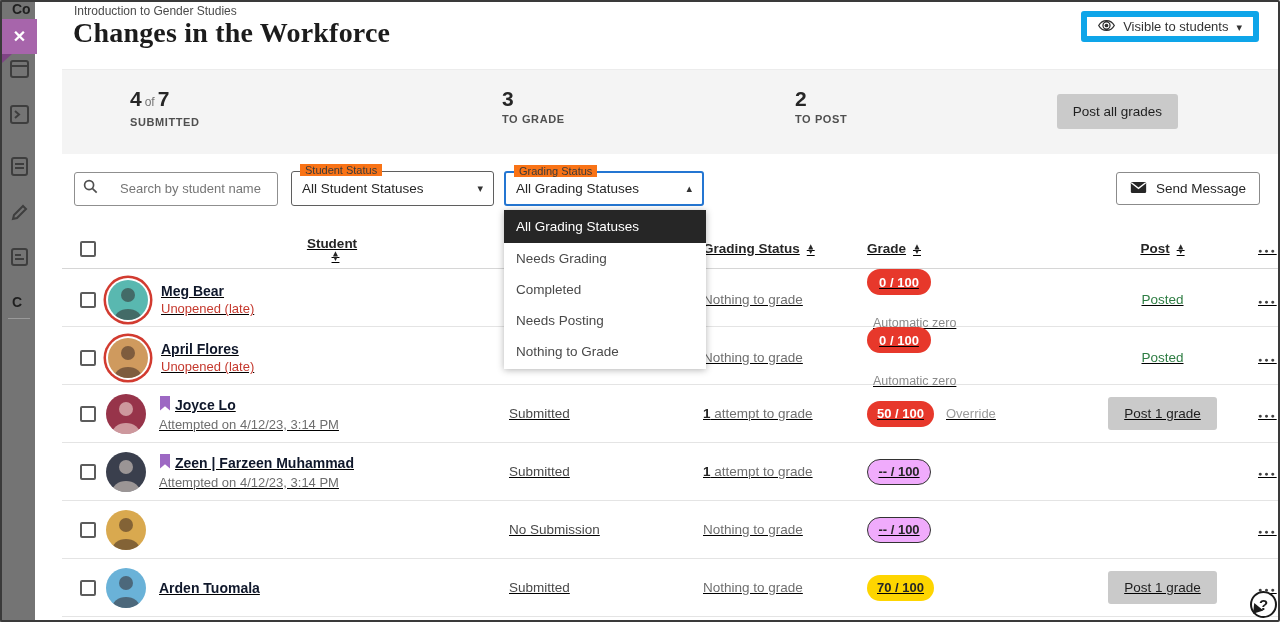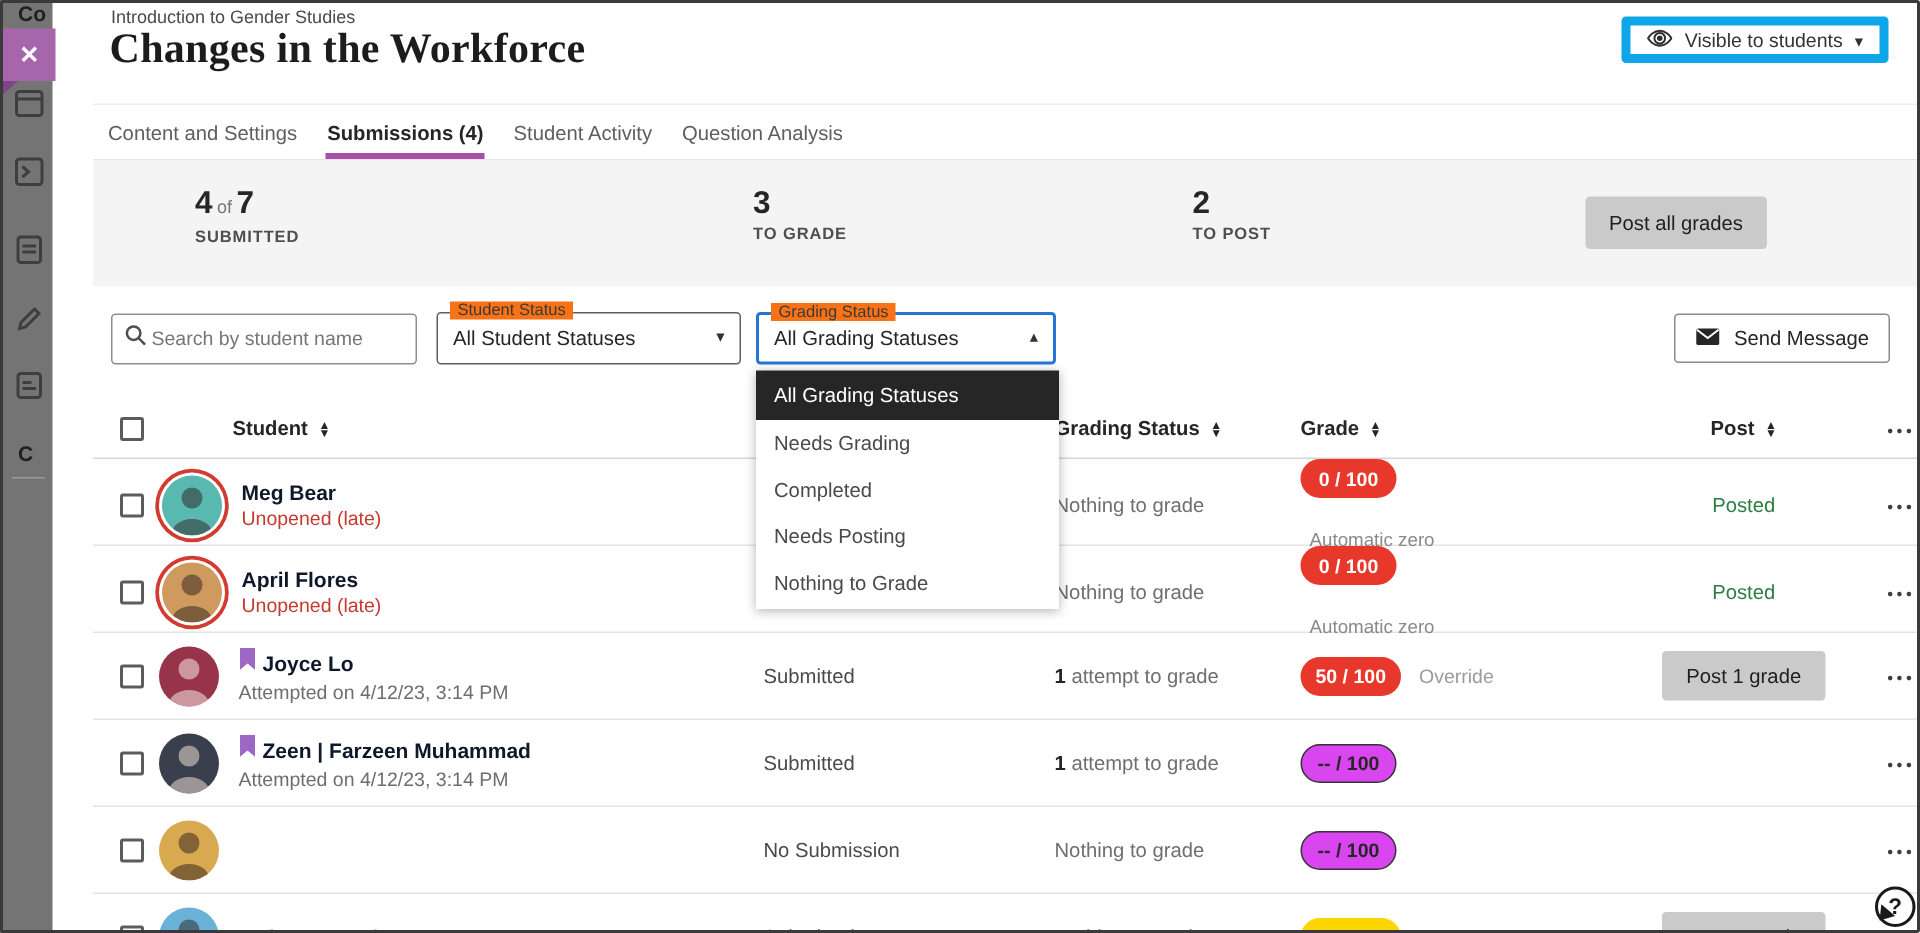--- a/index.html
+++ b/index.html
@@ -1,20 +1,20 @@
 <!DOCTYPE html>
 <html><head>
 <meta charset="utf-8">
 <style>
   * { margin:0; padding:0; box-sizing:border-box; }
   html,body { width:1280px; height:622px; overflow:hidden; background:#fff;
     font-family:"Liberation Sans", sans-serif; position:relative; }
   .frame { position:absolute; inset:0; border:2px solid #3a3a3a; border-radius:2px;
     pointer-events:none; z-index:1000; }
-  .app { display:flex; height:100%; }
+  .app { display:flex; height:100%;text-decoration:underline; }
 
   
   .strip { width:35px; flex-shrink:0; background:#747474; position:relative; overflow:hidden; }
   .strip-text { position:absolute; left:12px; color:#1f1f1f; font-size:14px; font-weight:700; }
   .strip-divider { position:absolute; left:8px; width:22px; height:1px; background:#9a9a9a; top:318px; }
   .strip-icon { position:absolute; left:9px; }
   .close-btn { position:absolute; left:2px; top:19px; width:35px; height:35px; background:#a765ab;
     display:flex; align-items:center; justify-content:center; z-index:25; cursor:pointer; }
   .close-btn::before { content:"✕"; color:#fff; font-size:16px; font-weight:700; }
   .close-tail { position:absolute; left:2px; top:54px; width:0; height:0; z-index:25;
@@ -47,21 +47,21 @@
   .stat1 { left:68px; } .stat2 { left:440px; } .stat3 { left:733px; }
   .gray-btn { background:#cacaca; border:none; border-radius:3px; color:#1f1f1f; font-size:13.5px;
     font-family:inherit; padding:0 16px; height:35px; cursor:pointer; }
   .post-all { position:absolute; top:24px; right:102px; }
 
   
   .content { flex:1; position:relative; }
 
   .filterrow { position:absolute; top:17px; left:12px; right:20px; display:flex; align-items:center; }
   .searchbox { width:204px; height:34px; border:1px solid #8f8f8f; border-radius:3px; display:flex;
-    align-items:center; padding:0 8px; gap:3px; background:#fff; }
+    align-items:center; padding:0 8px; gap:22px; background:#fff; }
   .searchbox input { border:none; outline:none; flex:1; font-size:13px; font-family:inherit; color:#333; min-width:0; }
   .searchbox input::placeholder { color:#767676; }
   .selectbox { height:35px; border:1px solid #5f5f5f; border-radius:3px; position:relative;
     background:#fff; cursor:pointer; }
   .selectbox .flabel { position:absolute; top:-8px; left:8px; background:#f97316; padding:0 5px;
     font-size:11px; color:#3a3a3a; white-space:nowrap; }
   .selectbox .val { font-size:13.5px; color:#262626; line-height:33px; padding-left:10px; }
   .selectbox .caret { position:absolute; right:10px; top:0; line-height:33px; font-size:11px; color:#333; }
   .sel-student { width:203px; margin-left:13px; }
   .sel-grading { width:200px; margin-left:10px; border:2px solid #2476d2; }
@@ -75,21 +75,21 @@
   .menu { position:absolute; top:56px; left:442px; width:202px; background:#fff; z-index:40;
     box-shadow:0 1px 7px rgba(0,0,0,.3); padding-bottom:2px; }
   .menu-item { height:31px; line-height:31px; padding-left:12px; font-size:13.5px; color:#4a4a4a; cursor:pointer; }
   .menu-item.selected { background:#262626; color:#fff; height:33px; line-height:33px; }
 
   
   .table { margin-top:75px; }
   .tgrid { display:grid; grid-template-columns:18px 26px 403px 194px 164px 200px 191px 1fr; align-items:center; }
   .thead { height:40px; border-bottom:1px solid #d6d6d6; }
   .thead .hcell { font-size:13.5px; font-weight:700; color:#262626; display:flex; align-items:center; cursor:pointer; }
-  .h-student { padding-left:49px; }
+  .h-student { padding-left:49px;flex-direction:column; }
   .h-post { justify-content:center; }
   .sort { display:inline-flex; flex-direction:column; margin-left:7px; font-size:8px; line-height:5px; color:#262626; }
   .sort::before { content:"▲"; } .sort::after { content:"▼"; }
   .row { height:58px; border-bottom:1px solid #e4e4e4; }
   .cb { width:16px; height:16px; border:2px solid #5c5c5c; border-radius:2px; background:#fff;
     display:inline-block; cursor:pointer; }
   .cb-cell { display:flex; justify-content:flex-start; }
   .student-cell { display:flex; align-items:center; }
   .avatar { width:40px; height:40px; border-radius:50%; margin-right:13px; flex-shrink:0;
     position:relative; overflow:hidden; }
@@ -102,21 +102,21 @@
   .stu-sub.late { color:#c5392e; }
   .sub-cell, .grading-cell { font-size:13.5px; color:#4a4a4a; }
   .grading-cell { color:#6f6f6f; }
   .grading-cell .g-bold { color:#262626; font-weight:700; }
   .grading-cell .g-bold:empty { display:none; }
   .grade-cell { display:flex; flex-direction:column; align-items:flex-start;gap:18px; }
   .grade-line { display:flex; align-items:center; }
   .pill { min-width:64px; height:26px; border-radius:13px; display:inline-flex; align-items:center;
     justify-content:center; font-size:13px; font-weight:700; padding:0 10px; }
   .pill.red { background:#e7382b; color:#fff; }
-  .pill.outline { background:#d946ef; color:#262626; border:1.5px solid #333; font-weight:600; }
+  .pill.outline { background:#f0abfc; color:#262626; border:1.5px solid #333; font-weight:600; }
   .pill.yellow { background:#fed500; color:#262626; }
   .grade-note { font-size:12.5px; color:#8a8a8a; margin:3px 0 0 6px; }
   .grade-note:empty { display:none; }
   .override { font-size:13px; color:#9b9b9b; margin-left:12px; }
   .post-cell { display:flex; justify-content:center; align-items:center; }
   .posted { color:#2e7d43; font-size:13.5px; }
   .dots-cell { display:flex; justify-content:flex-end; padding-right:16px; }
   .dots { color:#3f3f3f; font-size:11px; letter-spacing:1.5px; font-weight:700; cursor:pointer; }
   .dots::before { content:"●●●"; font-size:7px; letter-spacing:2px; }
 
@@ -180,26 +180,20 @@
           <svg width="17" height="13" viewBox="0 0 24 16">
               <path d="M12 1C6.5 1 2.3 5.6 1 8c1.3 2.4 5.5 7 11 7s9.7-4.6 11-7c-1.3-2.4-5.5-7-11-7zm0 12a5 5 0 110-10 5 5 0 010 10z" fill="none" stroke="#2e2e2e" stroke-width="1.8"></path>
               <circle cx="12" cy="8" r="2.6" fill="#2e2e2e"></circle>
             </svg>
         </span>
         <span>Visible to students</span>
         <span class="caret-down"></span>
       </button>
     </div>
 
-    <div class="tabsrow">
-      <div class="tab">Content and Settings</div>
-      <div class="tab active">Submissions (4)</div>
-      <div class="tab">Student Activity</div>
-      <div class="tab">Question Analysis</div>
-    </div>
 
     <div class="statsbar">
       <div class="stat stat1">
         <div class="nums"><span>4</span><span class="of">of</span><span>7</span></div>
         <div class="cap">SUBMITTED</div>
       </div>
       <div class="stat stat2">
         <div class="nums">3</div>
         <div class="cap">TO GRADE</div>
       </div>

